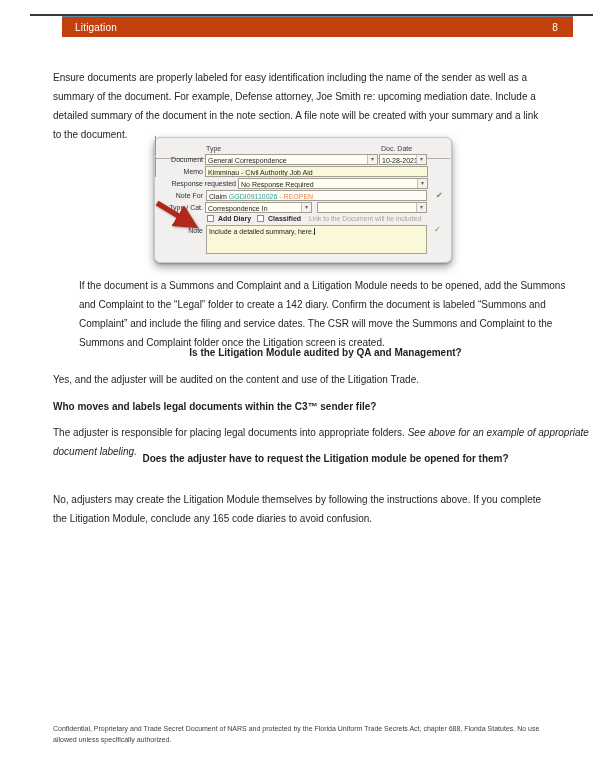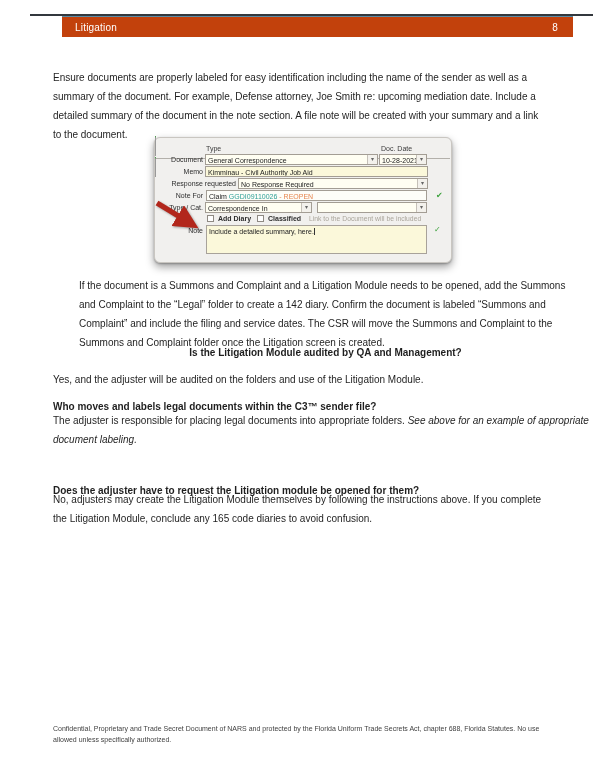--- a/index.html
+++ b/index.html
@@ -15,23 +15,23 @@
   .header-bar span{font-size:10px;color:#ffffff;letter-spacing:.2px;}
   
   .para,.heading{position:absolute;left:53px;width:545px;font-size:10px;line-height:19px;
     white-space:pre-line;color:#1f1f1f;margin:0;}
   .heading{font-weight:bold;}
   .p-intro{top:68px;}
   .p-summons{top:276px;margin-left:26px;}
   .h-qa{top:343px;text-align:center;}
   .p-qa{top:370px;}
   .h-who{top:397px;}
-  .p-who{top:411px;white-space:normal;}
+  .p-who{top:423px;white-space:normal;}
   .p-who .tail-italic{font-style:italic;}
-  .h-req{top:481px;}
+  .h-req{top:449px;text-align:center;}
   .p-req{top:490px;}
   .footer-text{position:absolute;left:53px;top:724px;width:540px;font-size:7px;line-height:10.5px;
     color:#3f3f3f;white-space:pre-line;margin:0;}
   
   .form-panel{position:absolute;left:154px;top:137px;width:296px;height:124px;background:#f1f0ee;
     border:1px solid #c9c6c1;border-radius:6px;
     box-shadow:0 4px 9px rgba(0,0,0,.38),0 1px 2px rgba(0,0,0,.25);}
   .form-panel *{box-sizing:border-box;}
   .col-header{position:absolute;font-size:7px;color:#3a3a3a;white-space:nowrap;}
   .ch-type{left:51px;top:7px;}
@@ -139,21 +139,21 @@
   </defs>
   <line x1="9" y1="7" x2="42" y2="27" stroke="#b2271c" stroke-width="5.5" marker-end="url(#ah)"></line>
 </svg>
 
 <p class="para p-summons">If the document is a Summons and Complaint and a Litigation Module needs to be opened, add the Summons
 and Complaint to the “Legal” folder to create a 142 diary. Confirm the document is labeled “Summons and
 Complaint” and include the filing and service dates. The CSR will move the Summons and Complaint to the
 Summons and Complaint folder once the Litigation screen is created.</p>
 
 <p class="heading h-qa">Is the Litigation Module audited by QA and Management?</p>
-<p class="para p-qa">Yes, and the adjuster will be audited on the folders and use of the Litigation Module.</p>
+<p class="para p-qa">Yes, and the adjuster will be audited on the content and use of the Litigation Trade.</p>
 
 <p class="heading h-who">Who moves and labels legal documents within the C3™ sender file?</p>
 <p class="para p-who"><span>The adjuster is responsible for placing legal documents into appropriate folders. </span><span class="tail-italic">See above for an example of appropriate document labeling.</span></p>
 
 <p class="heading h-req">Does the adjuster have to request the Litigation module be opened for them?</p>
 <p class="para p-req">No, adjusters may create the Litigation Module themselves by following the instructions above. If you complete
 the Litigation Module, conclude any 165 code diaries to avoid confusion.</p>
 
 <p class="footer-text">Confidential, Proprietary and Trade Secret Document of NARS and protected by the Florida Uniform Trade Secrets Act, chapter 688, Florida Statutes. No use
 allowed unless specifically authorized.</p>

